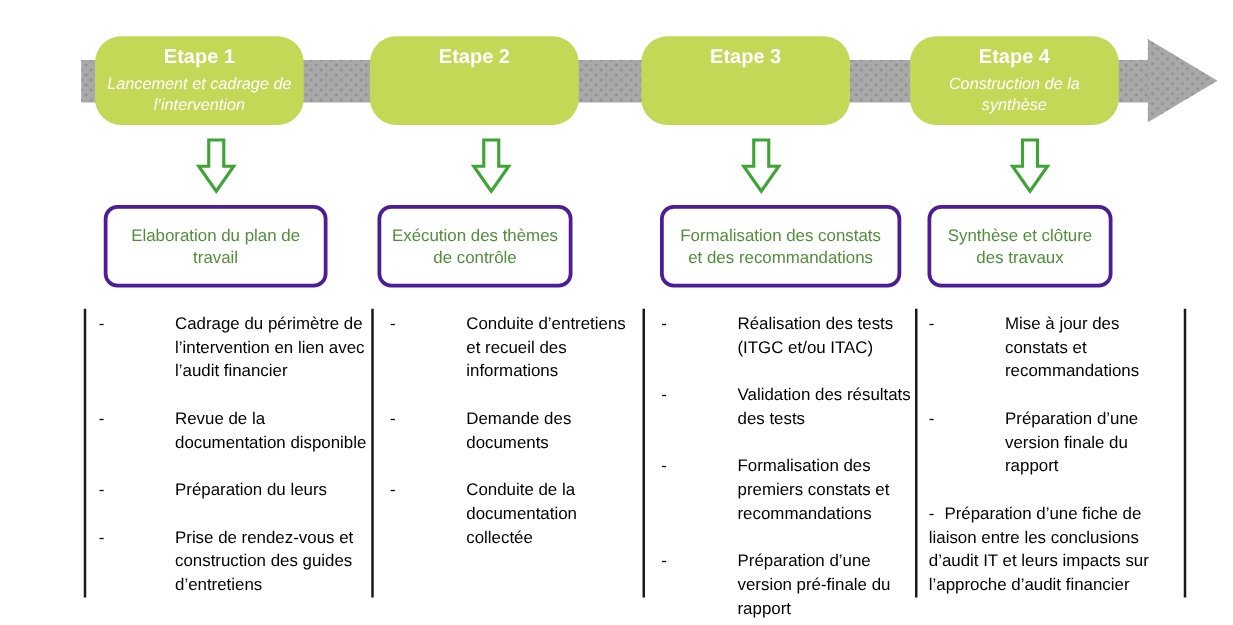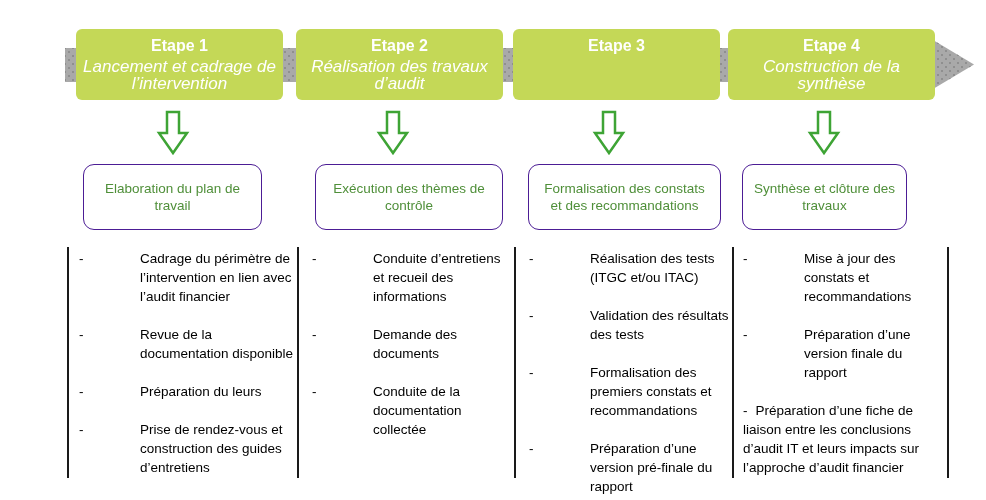--- a/index.html
+++ b/index.html
@@ -22,65 +22,64 @@
     background-color:#a9a9a9;
     background-image:
       radial-gradient(circle,#8f8f8f 1px, rgba(0,0,0,0) 1.4px),
       radial-gradient(circle,#8f8f8f 1px, rgba(0,0,0,0) 1.4px);
     background-size:8px 8px;background-position:0 0,4px 4px;
     clip-path:polygon(0 0,100% 50%,0 100%);
     z-index:1;
   }
   
   .stagebox{
-    position:absolute;top:29px;height:71px;width:207px;
-    background:#c4d857;border-radius:6px;z-index:2;
+    position:absolute;top:29px;height:71px;width:167px;
+    background:#c4d857;border-radius:21px;z-index:2;
     display:flex;flex-direction:column;align-items:center;justify-content:flex-start;
     color:#ffffff;text-align:center;
   }
   .stage-title{font-size:16px;font-weight:bold;line-height:20px;margin-top:7px;}
-  .stage-sub{font-size:17px;font-style:italic;line-height:17px;margin-top:2px;padding:0 6px;}
+  .stage-sub{font-size:13px;font-style:italic;line-height:17px;margin-top:2px;padding:0 6px;}
   
   .darrow{position:absolute;top:110px;width:40px;height:46px;z-index:2;}
   
   .subbox{
-    position:absolute;top:164px;height:66px;border:1px solid #4c1d95;border-radius:11px;
+    position:absolute;top:164px;height:66px;border:3px solid #4c1d95;border-radius:11px;
     background:#ffffff;display:flex;align-items:center;justify-content:center;
     color:#4f8f39;font-size:13.5px;line-height:17px;text-align:center;padding:0 8px;
     box-sizing:border-box;z-index:2;
   }
   
   .vline{position:absolute;top:247px;height:231px;width:2px;background:#1a1a1a;}
   
   .list{position:absolute;top:249px;font-size:13.5px;line-height:19px;color:#000000;}
   .item{display:flex;margin-bottom:19px;}
   .item .dash{width:13px;flex:0 0 13px;}
   .item .itext{flex:1;margin-left:48px;}
   .item-block{margin-bottom:16px;}
   .item-block .dash-inline{padding-right:8px;}
   
   .sb0{left:76px}.sb1{left:296px}.sb2{left:513px}.sb3{left:728px}
   .da0{left:153px}.da1{left:373px}.da2{left:589px}.da3{left:804px}
-  .bx0{left:83px;width:179px}.bx1{left:315px;width:188px}.bx2{left:528px;width:193px}.bx3{left:742px;width:165px}
+  .bx0{left:83px;width:179px}.bx1{left:302px;width:156px}.bx2{left:528px;width:193px}.bx3{left:742px;width:148px}
   .vl0{left:67px}.vl1{left:297px}.vl2{left:514px}.vl3{left:732px}.vl4{left:947px}
   .ls0{left:79px;width:216px}.ls1{left:312px;width:203px}.ls2{left:529px;width:205px}.ls3{left:743px;width:203px}
 </style>
 </head>
 <body>
 
 <div class="arrow-bar"></div>
 <div class="arrow-head"></div>
 
 <div class="stagebox sb0">
   <div class="stage-title">Etape 1</div>
   <div class="stage-sub">Lancement et cadrage de l’intervention</div>
 </div>
 <div class="stagebox sb1">
   <div class="stage-title">Etape 2</div>
-  <div class="stage-sub">Réalisation des travaux d’audit</div>
 </div>
 <div class="stagebox sb2">
   <div class="stage-title">Etape 3</div>
 </div>
 <div class="stagebox sb3">
   <div class="stage-title">Etape 4</div>
   <div class="stage-sub">Construction de la synthèse</div>
 </div>
 
 <svg class="darrow da0" viewBox="0 0 40 46">

